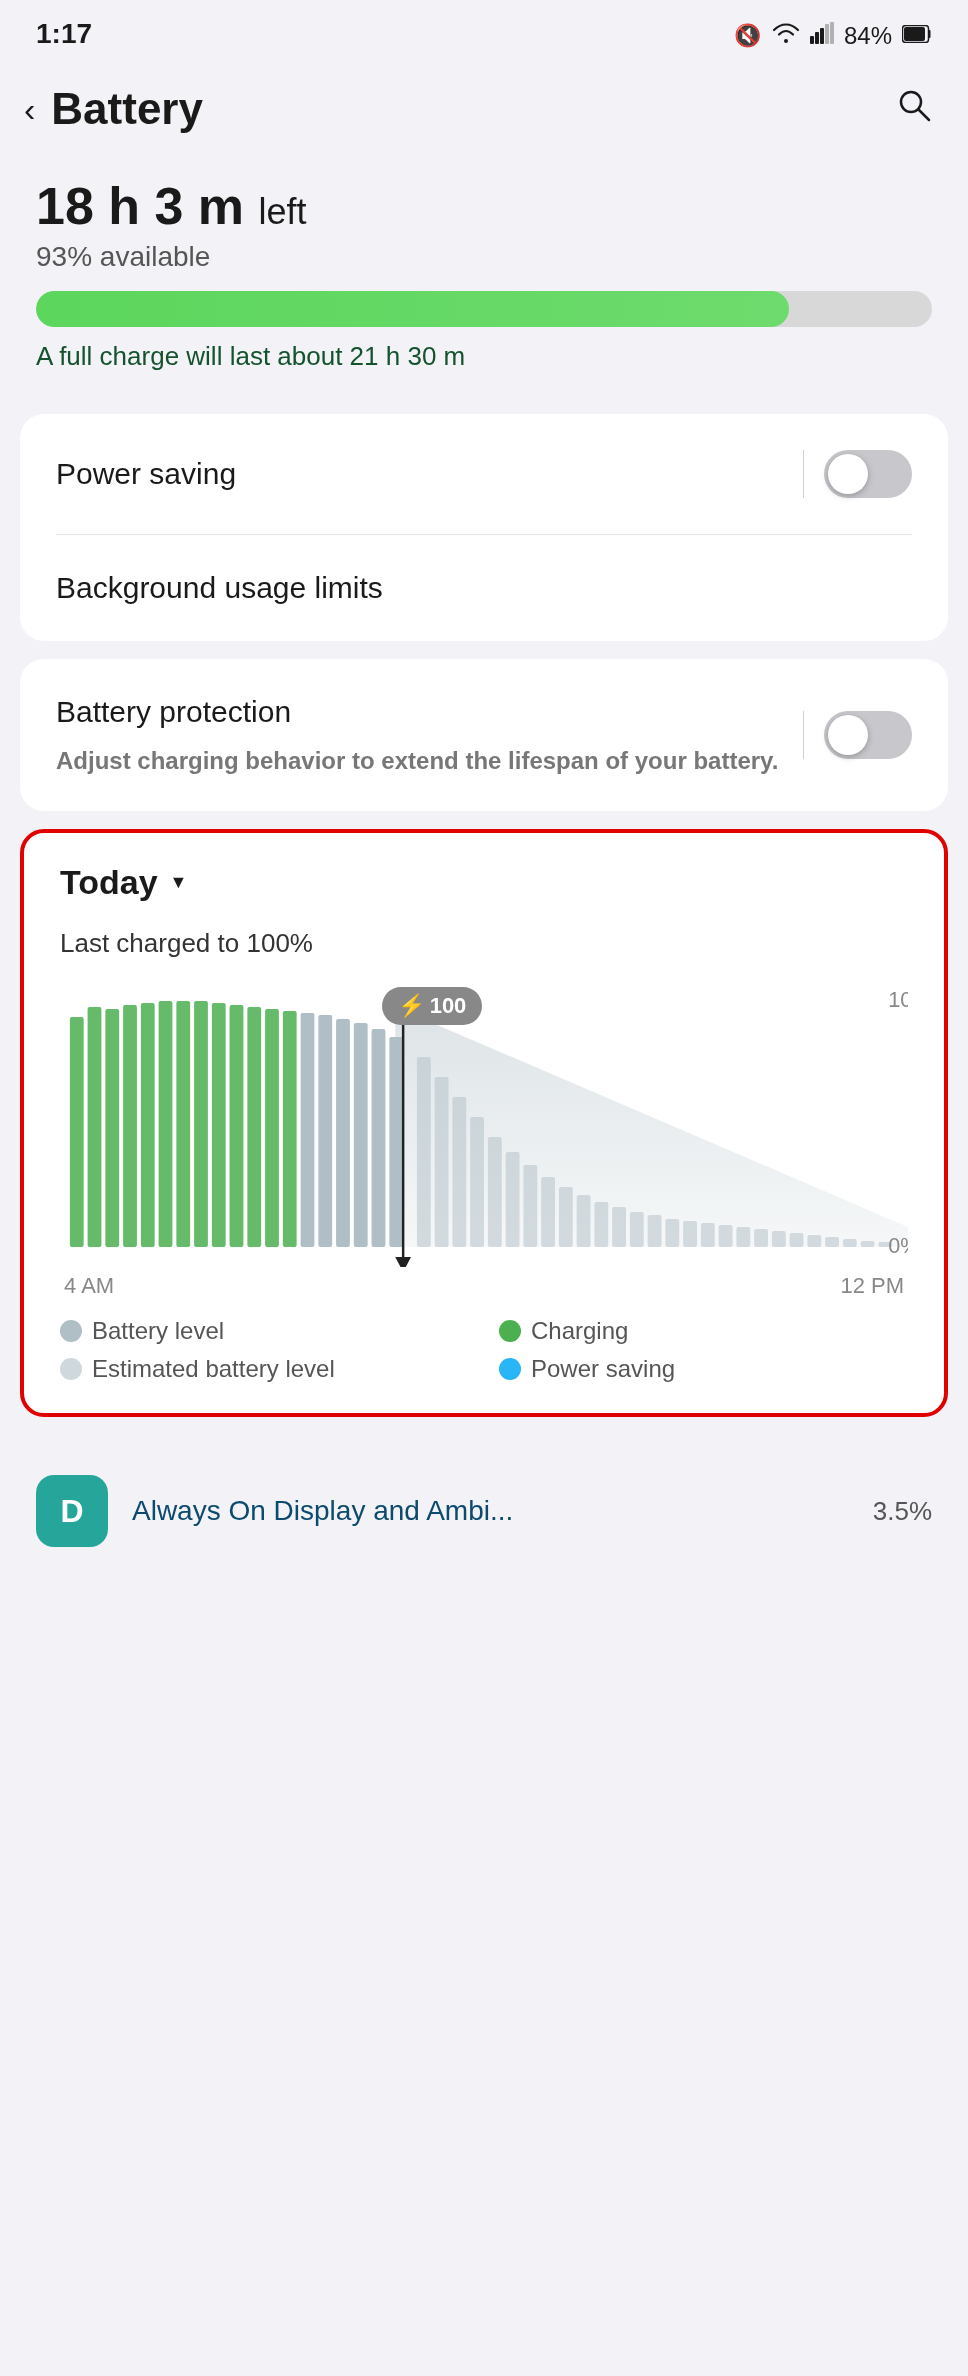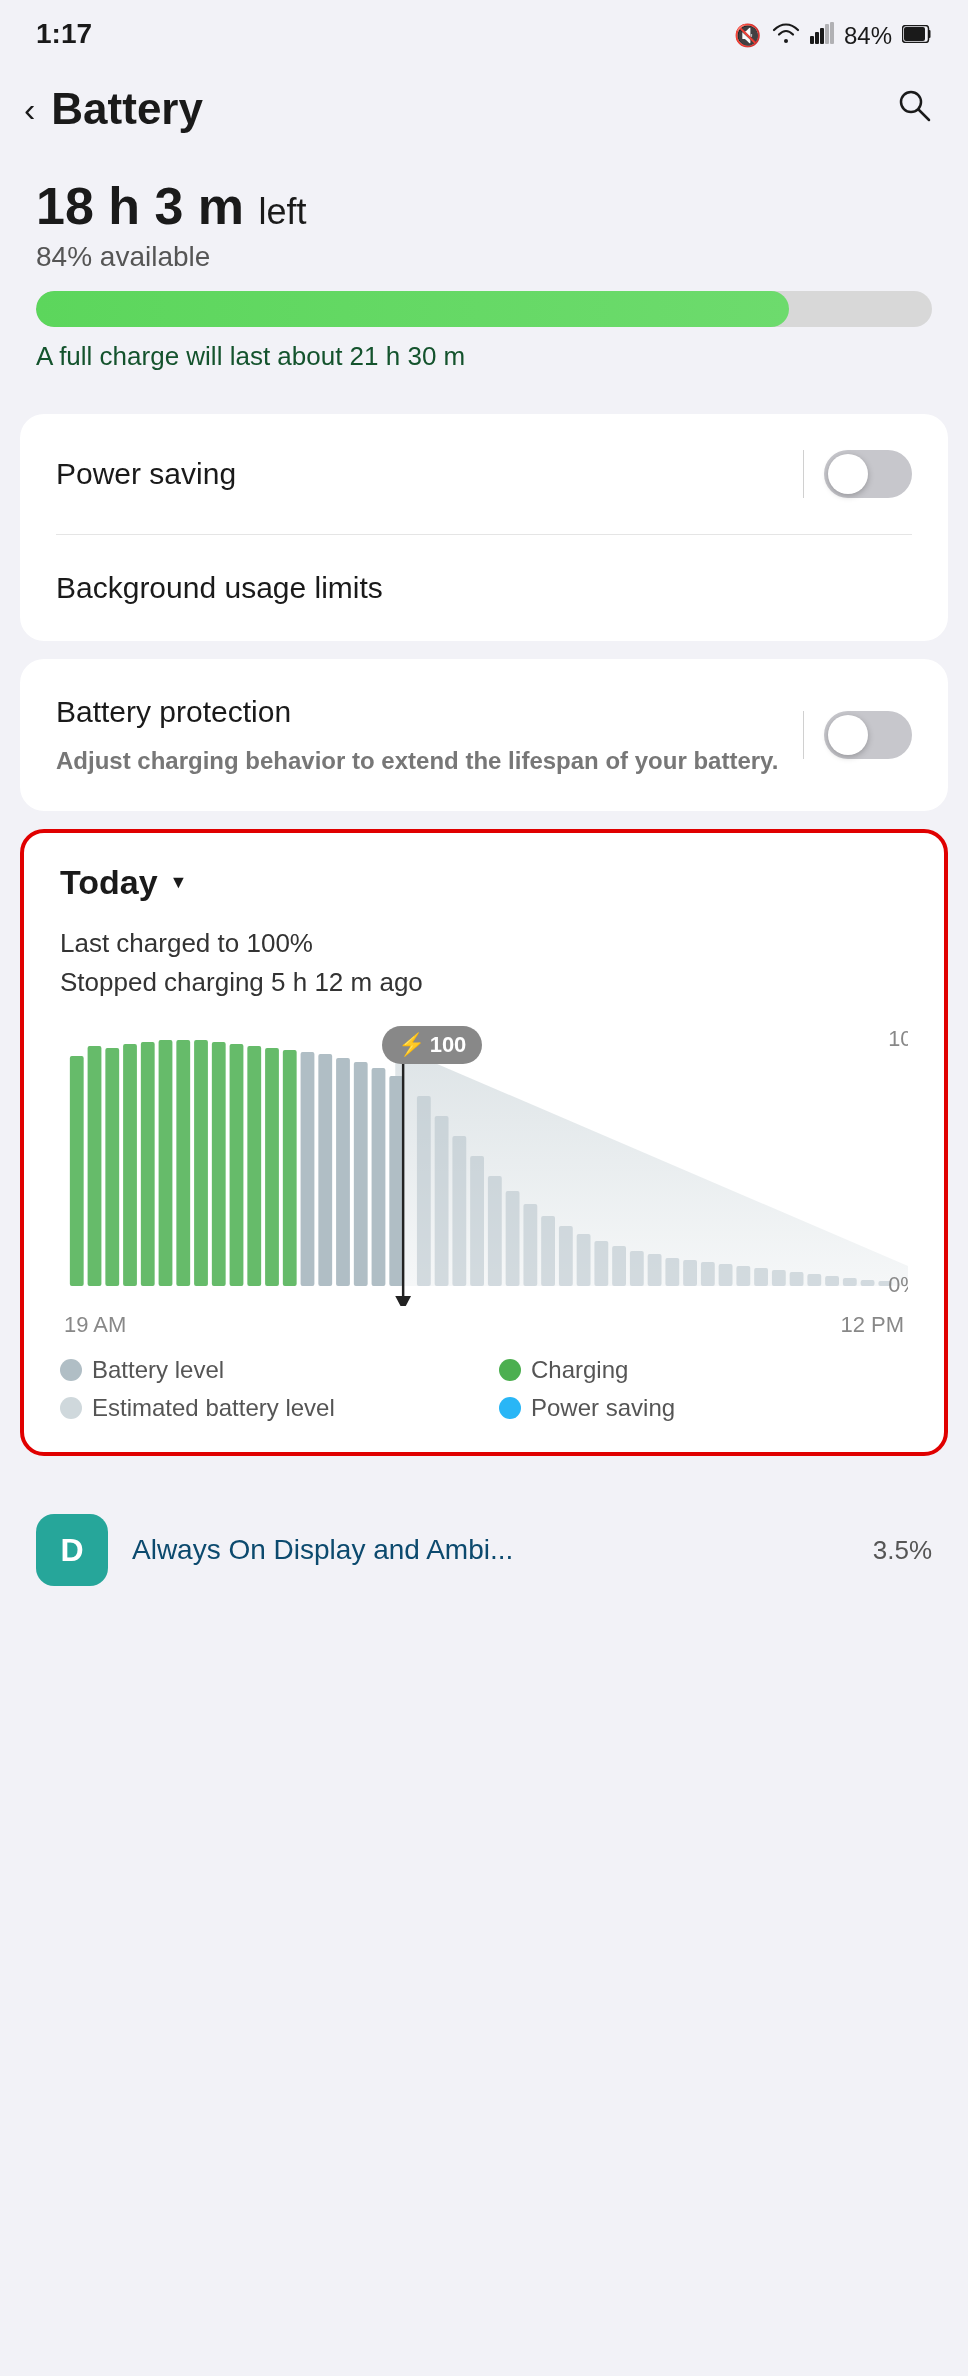--- a/index.html
+++ b/index.html
@@ -350,21 +350,21 @@
       <line x1="23" y1="23" x2="33" y2="33" stroke="#1a1a1a" stroke-width="2.5" stroke-linecap="round"></line>
     </svg>
   </span>
 </div>
 
 <div class="battery-info-section">
   <div class="battery-time">
     <span>18 h 3 m</span>
     <span class="left-label">left</span>
   </div>
-  <div class="battery-percent">84% available</div>
+  <div class="battery-percent">93% available</div>
   <div class="battery-bar-container">
     <div class="battery-bar-fill" style="width: 84%"></div>
   </div>
   <div class="full-charge-note">A full charge will last about 21 h 30 m</div>
 </div>
 
 <div class="card">
   <div class="list-item">
     <span class="list-item-label">Power saving</span>
     <div class="toggle-wrapper">
@@ -397,21 +397,20 @@
   </div>
 </div>
 
 <div class="today-card">
   <div class="today-header">
     <span class="today-title">Today</span>
     <span class="today-chevron">▼</span>
   </div>
   <div class="today-subtitle">
     <div>Last charged to 100%</div>
-    <div>Stopped charging 5 h 12 m ago</div>
   </div>
 
   <div class="chart-wrapper">
     <div class="chart-area">
       
       <div class="charge-bubble">
         <span>⚡</span>
         <span>100</span>
       </div>
 
@@ -478,21 +477,21 @@
         <rect x="794" y="252" width="14" height="8" fill="#b0bec5" opacity="0.5" rx="2"></rect>
         <rect x="812" y="254" width="14" height="6" fill="#b0bec5" opacity="0.5" rx="2"></rect>
         <rect x="830" y="255" width="14" height="5" fill="#b0bec5" opacity="0.5" rx="2"></rect>
 
         <text x="840" y="20" font-size="22" fill="#888" text-anchor="start">100</text>
         <text x="840" y="266" font-size="22" fill="#888" text-anchor="start">0%</text>
       </svg>
     </div>
 
     <div class="chart-labels-x">
-      <span class="chart-x-label">19 AM</span>
+      <span class="chart-x-label">4 AM</span>
       <span class="chart-x-label">12 PM</span>
     </div>
   </div>
 
   <div class="chart-legend">
     <div class="legend-item">
       <div class="legend-dot" style="background:#b0bec5"></div>
       <span class="legend-label">Battery level</span>
     </div>
     <div class="legend-item">

